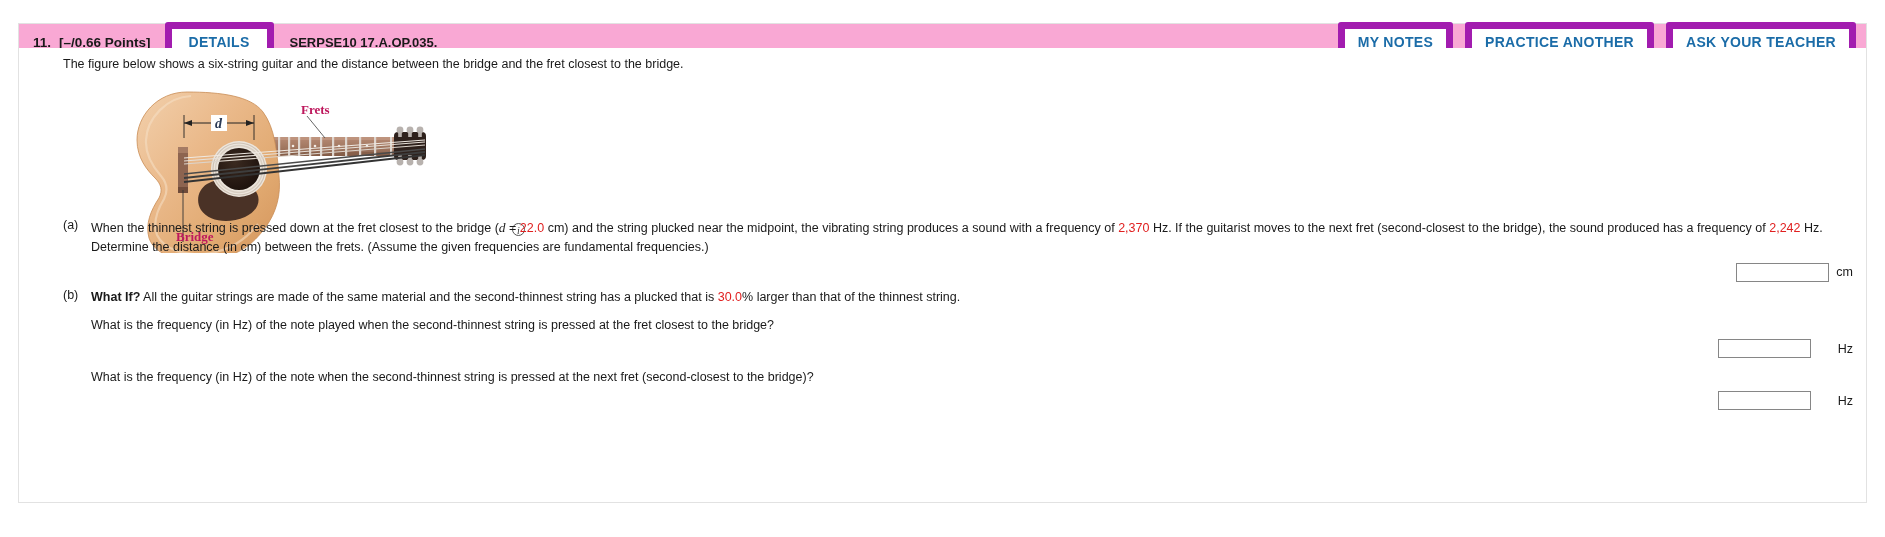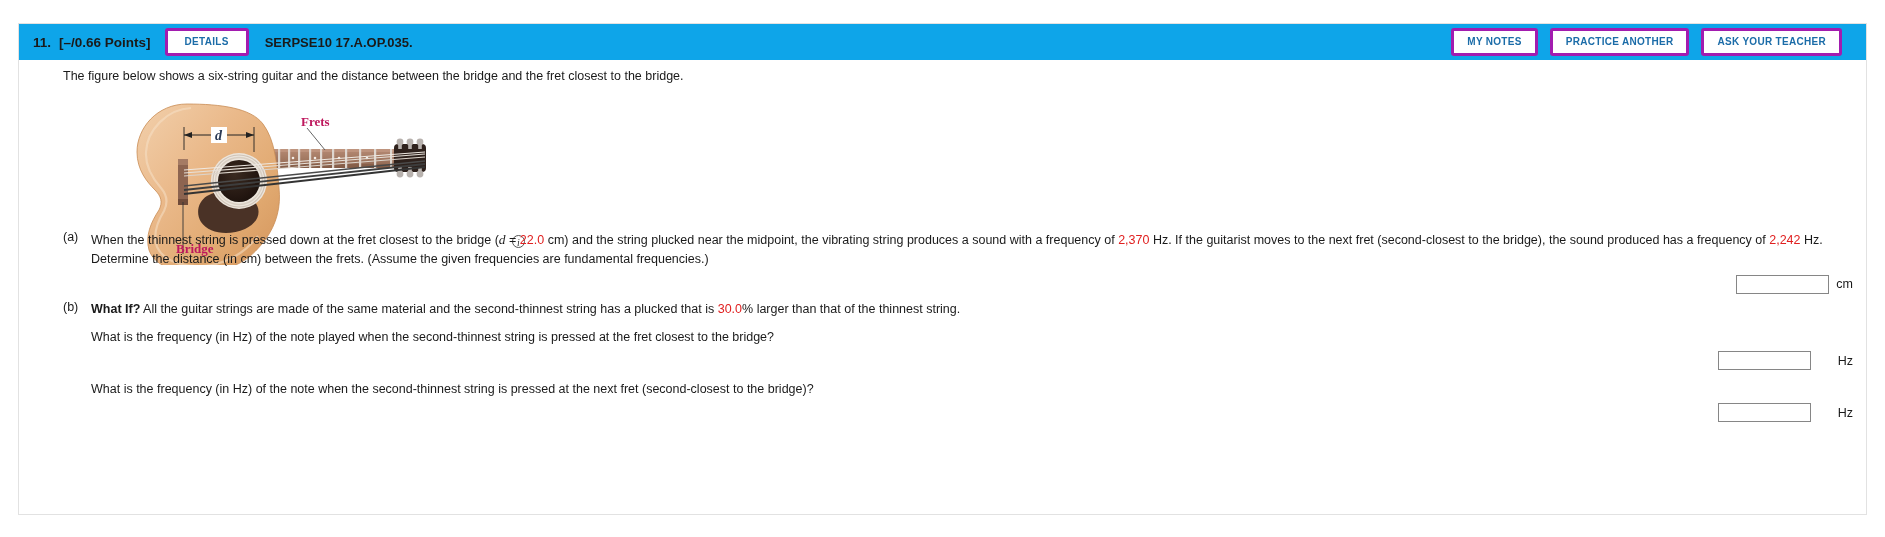--- a/index.html
+++ b/index.html
@@ -22,50 +22,51 @@
     background: #ffffff;
   }
 
   
   .qheader {
     position: absolute;
     left: 18px;
     top: 23px;
     width: 1849px;
     height: 37px;
-    background: #0ea5e9;
+    background: #f9a8d4;
     border: 1px solid #e2e2e2;
     border-bottom: none;
     display: flex;
     align-items: center;
     box-sizing: border-box;
-    padding: 0 24px 0 14px;
+    padding: 0 10px 0 14px;
+    text-decoration: underline;
   }
   .qnum {
     font-size: 13.5px;
     font-weight: bold;
     color: #1a1a1a;
     white-space: nowrap;
     margin-right: 8px;
   }
   .qpoints {
     font-size: 13.5px;
     font-weight: bold;
     color: #1a1a1a;
     white-space: nowrap;
     margin-right: 14px;
   }
   .btn {
     font-family: "Liberation Sans", sans-serif;
-    font-size: 10px;
+    font-size: 14px;
     font-weight: bold;
     letter-spacing: .3px;
     color: #1b6ca8;
     background: #ffffff;
-    border: 3px solid #a21caf;
+    border: 7px solid #a21caf;
     border-radius: 3px;
     padding: 6px 13px 6px 13px;
     cursor: pointer;
     white-space: nowrap;
     line-height: 1;
   }
   .btn-details { padding: 6px 17px; }
   .qcode {
     font-size: 13px;
     font-weight: bold;
@@ -77,21 +78,21 @@
   .header-right {
     display: flex;
     gap: 12px;
     align-items: center;
   }
 
   
   .qbody {
     position: absolute;
     left: 18px;
-    top: 60px;
+    top: 48px;
     width: 1849px;
     height: 455px;
     background: #ffffff;
     border: 1px solid #e2e2e2;
     border-top: none;
     box-sizing: border-box;
   }
   .stem {
     position: absolute;
     left: 44px;

